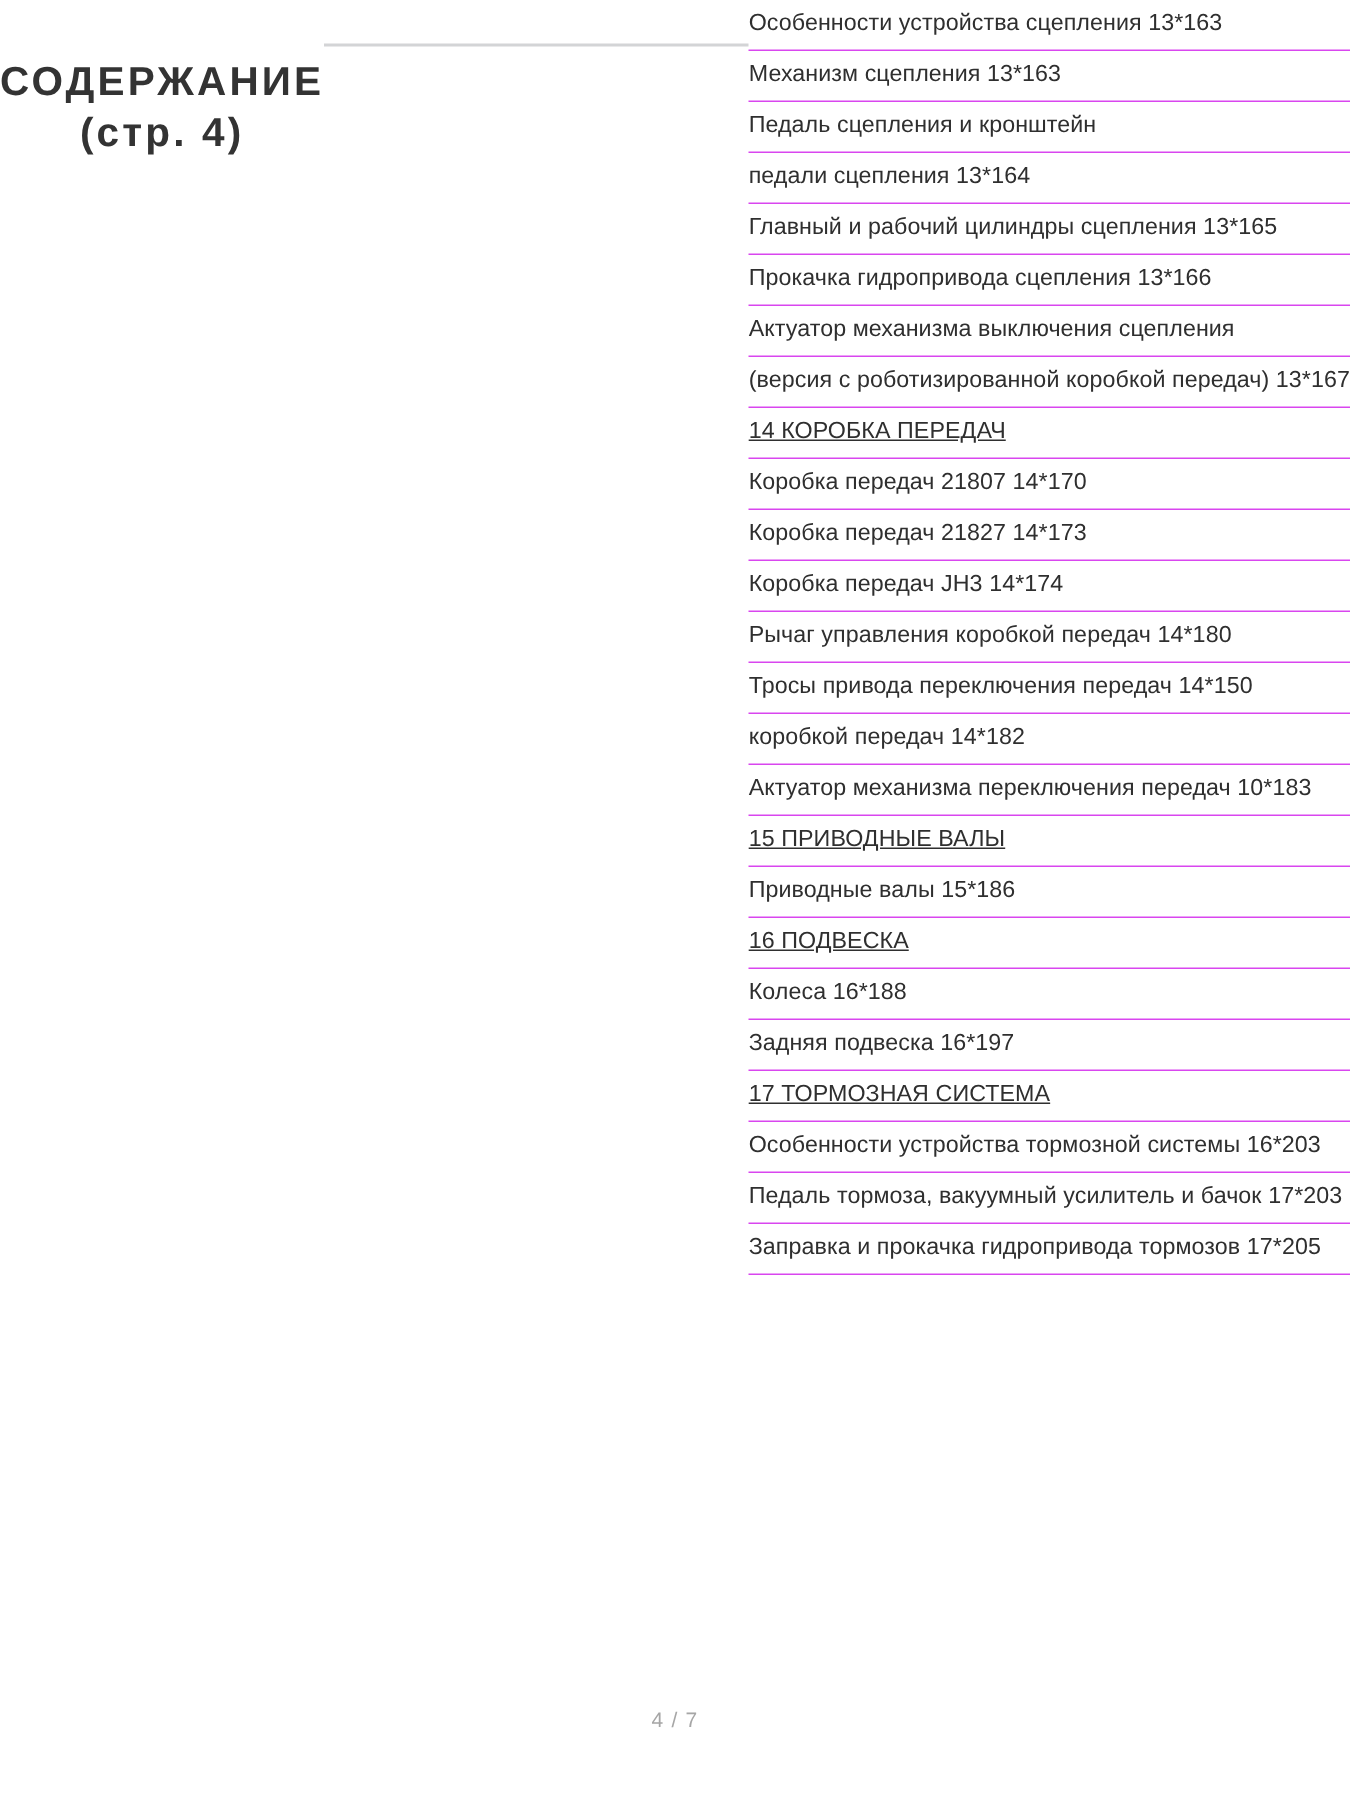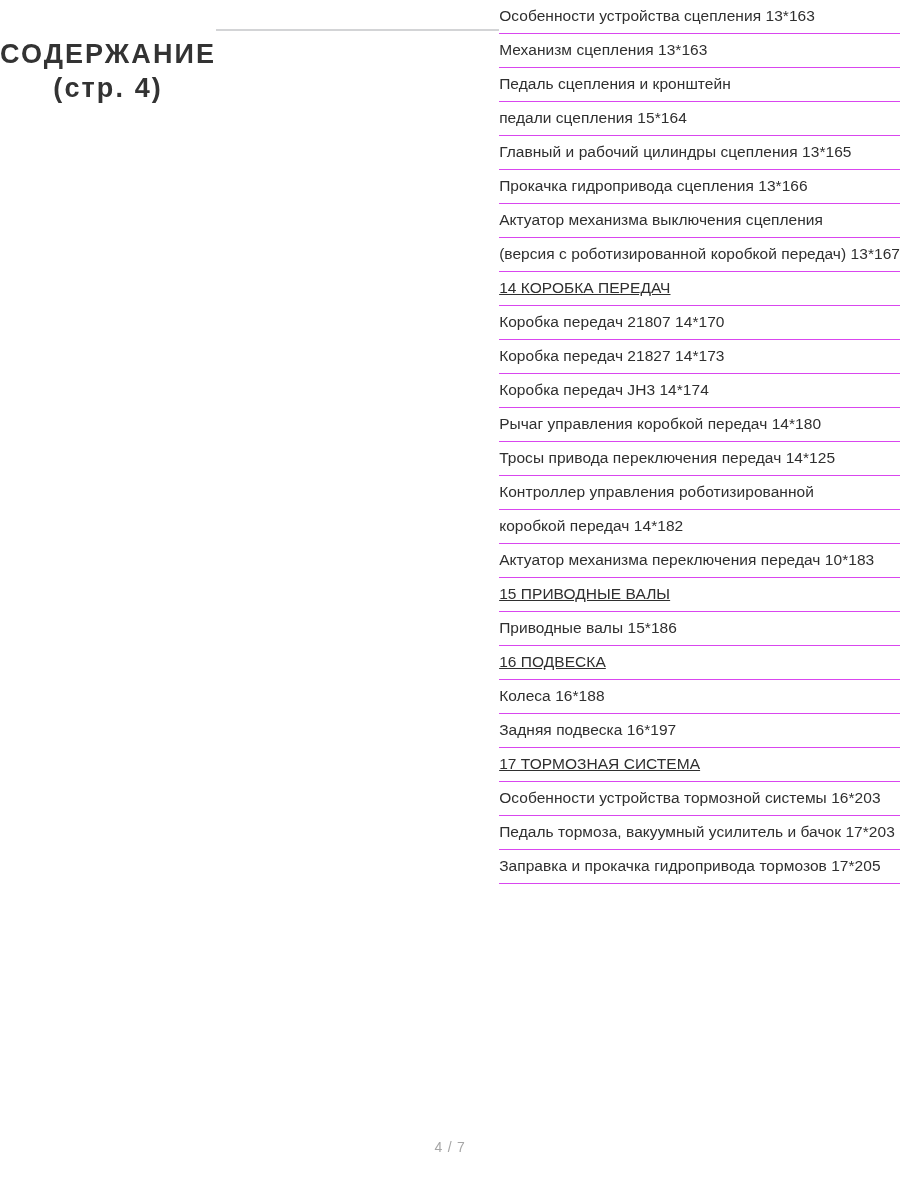--- a/index.html
+++ b/index.html
@@ -107,21 +107,21 @@
       <li class="toc-row">
         <span class="toc-label">Особенности устройства сцепления 13*163</span>
       </li>
       <li class="toc-row">
         <span class="toc-label">Механизм сцепления 13*163</span>
       </li>
       <li class="toc-row">
         <span class="toc-label">Педаль сцепления и кронштейн</span>
       </li>
       <li class="toc-row">
-        <span class="toc-label">педали сцепления 15*164</span>
+        <span class="toc-label">педали сцепления 13*164</span>
       </li>
       <li class="toc-row">
         <span class="toc-label">Главный и рабочий цилиндры сцепления 13*165</span>
       </li>
       <li class="toc-row">
         <span class="toc-label">Прокачка гидропривода сцепления 13*166</span>
       </li>
       <li class="toc-row">
         <span class="toc-label">Актуатор механизма выключения сцепления</span>
       </li>
@@ -137,24 +137,21 @@
       <li class="toc-row">
         <span class="toc-label">Коробка передач 21827 14*173</span>
       </li>
       <li class="toc-row">
         <span class="toc-label">Коробка передач JH3 14*174</span>
       </li>
       <li class="toc-row">
         <span class="toc-label">Рычаг управления коробкой передач 14*180</span>
       </li>
       <li class="toc-row">
-        <span class="toc-label">Тросы привода переключения передач 14*125</span>
-      </li>
-      <li class="toc-row">
-        <span class="toc-label">Контроллер управления роботизированной</span>
+        <span class="toc-label">Тросы привода переключения передач 14*150</span>
       </li>
       <li class="toc-row">
         <span class="toc-label">коробкой передач 14*182</span>
       </li>
       <li class="toc-row">
         <span class="toc-label">Актуатор механизма переключения передач 10*183</span>
       </li>
       <li class="toc-row is-section">
         <span class="toc-label">15 ПРИВОДНЫЕ ВАЛЫ</span>
       </li>

